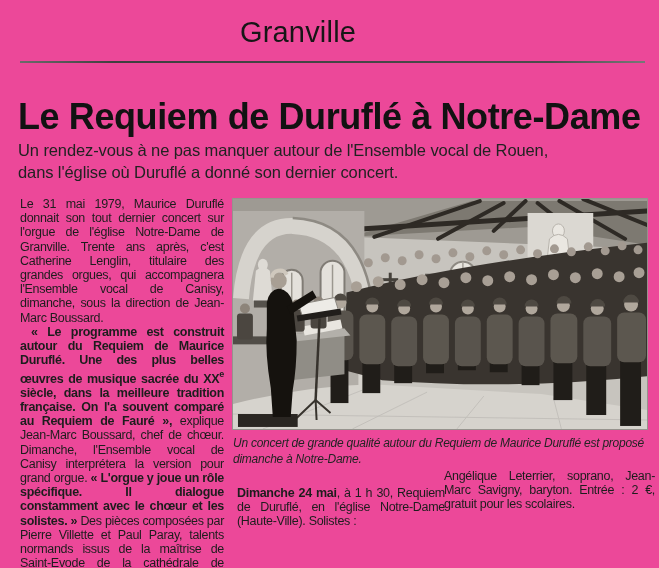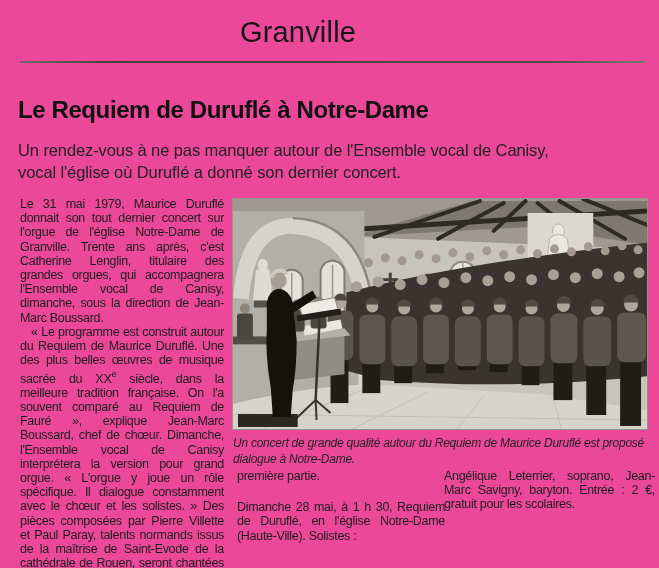--- a/index.html
+++ b/index.html
@@ -12,36 +12,36 @@
     position:absolute; top:16px; left:0; width:596px;
     text-align:center; font-size:29px; font-weight:400; color:#161616;
     letter-spacing:0.2px;
   }
   .rule{
     position:absolute; top:61px; left:20px; width:625px; height:2px;
     background:linear-gradient(to right,#6a6a6a,#3f3f3f 15%,#4c4c4c 85%,#777);
   }
   .headline{
     position:absolute; top:96px; left:18px; margin:0;
-    font-size:24px; font-weight:700; letter-spacing:-0.4px; color:#121212;
+    font-size:36px; font-weight:700; letter-spacing:-0.4px; color:#121212;
   }
   .standfirst{
     position:absolute; top:139px; left:18px; width:566px; margin:0;
     font-size:16.5px; line-height:22px; letter-spacing:-0.1px; color:#222;
   }
   .col{
     position:absolute; font-size:12.5px; line-height:14.2px;
     letter-spacing:-0.3px; text-align:justify; color:#1d1d1d;
   }
   .col p{margin:0;}
   .col1{left:20px; top:197px; width:204px;}
   .col2{left:237px; top:469px; width:208px;}
   .col3{left:444px; top:469px; width:211px;}
   .indent{text-indent:11px;}
-  .b{font-weight:400;margin-top:12px;}
+  .b{font-weight:700;margin-top:12px;}
   .sup{vertical-align:super; font-size:9px;}
   .gap-top{margin-top:17px !important;}
   .photo{
     position:absolute; left:232px; top:198px; width:416px; height:232px;
     margin:0; box-sizing:border-box; border:1px solid #96938d; background:#c7c4be;
   }
   .photo svg{display:block;}
   .caption{
     position:absolute; left:233px; top:436px; width:414px; margin:0;
     font-size:12px; font-style:italic; line-height:15.5px;
@@ -50,21 +50,21 @@
 </style>
 </head>
 <body>
 
 <div class="page">
 
   <div class="section-title">Granville</div>
   <div class="rule"></div>
 
   <h1 class="headline">Le Requiem de Duruflé à Notre-Dame</h1>
-  <p class="standfirst">Un rendez-vous à ne pas manquer autour de l'Ensemble vocal de Canisy, vocal l'église où Duruflé a donné son dernier concert.</p>
+  <p class="standfirst">Un rendez-vous à ne pas manquer autour de l'Ensemble vocal de Rouen, dans l'église où Duruflé a donné son dernier concert.</p>
 
   <div class="col col1">
     <p>Le 31 mai 1979, Maurice Duruflé donnait son tout dernier concert sur l'orgue de l'église Notre-Dame de Granville. Trente ans après, c'est Catherine Lenglin, titulaire des grandes orgues, qui accompagnera l'Ensemble vocal de Canisy, dimanche, sous la direction de Jean-Marc Boussard.</p>
     <p class="indent"><span class="b">« Le programme est construit autour du Requiem de Maurice Duruflé. Une des plus belles œuvres de musique sacrée du XX</span><span class="b sup">e</span><span class="b"> siècle, dans la meilleure tradition française. On l'a souvent comparé au Requiem de Fauré », </span><span>explique Jean-Marc Boussard, chef de chœur. Dimanche, l'Ensemble vocal de Canisy interprétera la version pour grand orgue. </span><span class="b">« L'orgue y joue un rôle spécifique. Il dialogue constamment avec le chœur et les solistes. » </span><span>Des pièces composées par Pierre Villette et Paul Paray, talents normands issus de la maîtrise de Saint-Evode de la cathédrale de Rouen, seront chantées en</span></p>
   </div>
 
   <figure class="photo">
     <svg viewBox="0 0 416 231" width="414" height="230" role="img">
 
       <rect width="416" height="231" fill="#c7c4be"></rect>
@@ -262,24 +262,23 @@
       <g>
         <rect x="5" y="216" width="60" height="13" fill="#2a2622"></rect>
         <path d="M34,104 Q36,92 46,90 Q57,92 60,104 L64,142 Q64,170 60,192 L58,219 H40 L38,190 Q32,155 34,130 Z" fill="#15120e"></path>
         <path d="M54,108 L80,92 84,99 58,116 Z" fill="#15120e"></path>
         <circle cx="46" cy="82" r="8" fill="#a89f94"></circle>
         <path d="M39,79 a8,8 0 0 1 15,-3" stroke="#cfc8bd" stroke-width="4" fill="none"></path>
       </g>
     </svg>
   </figure>
 
-  <figcaption class="caption">Un concert de grande qualité autour du Requiem de Maurice Duruflé est proposé dialogue à Notre-Dame.</figcaption>
+  <figcaption class="caption">Un concert de grande qualité autour du Requiem de Maurice Duruflé est proposé dimanche à Notre-Dame.</figcaption>
 
   <div class="col col2">
-    <p>première partie.</p>
-    <p class="gap-top"><span class="b">Dimanche 28 mai</span><span>, à 1 h 30, Requiem de Duruflé, en l'église Notre-Dame (Haute-Ville). Solistes :</span></p>
+    <p class="gap-top"><span class="b">Dimanche 24 mai</span><span>, à 1 h 30, Requiem de Duruflé, en l'église Notre-Dame (Haute-Ville). Solistes :</span></p>
   </div>
 
   <div class="col col3">
     <p>Angélique Leterrier, soprano, Jean-Marc Savigny, baryton. Entrée : 2 €, gratuit pour les scolaires.</p>
   </div>
 
 </div>
 
 </body></html>

